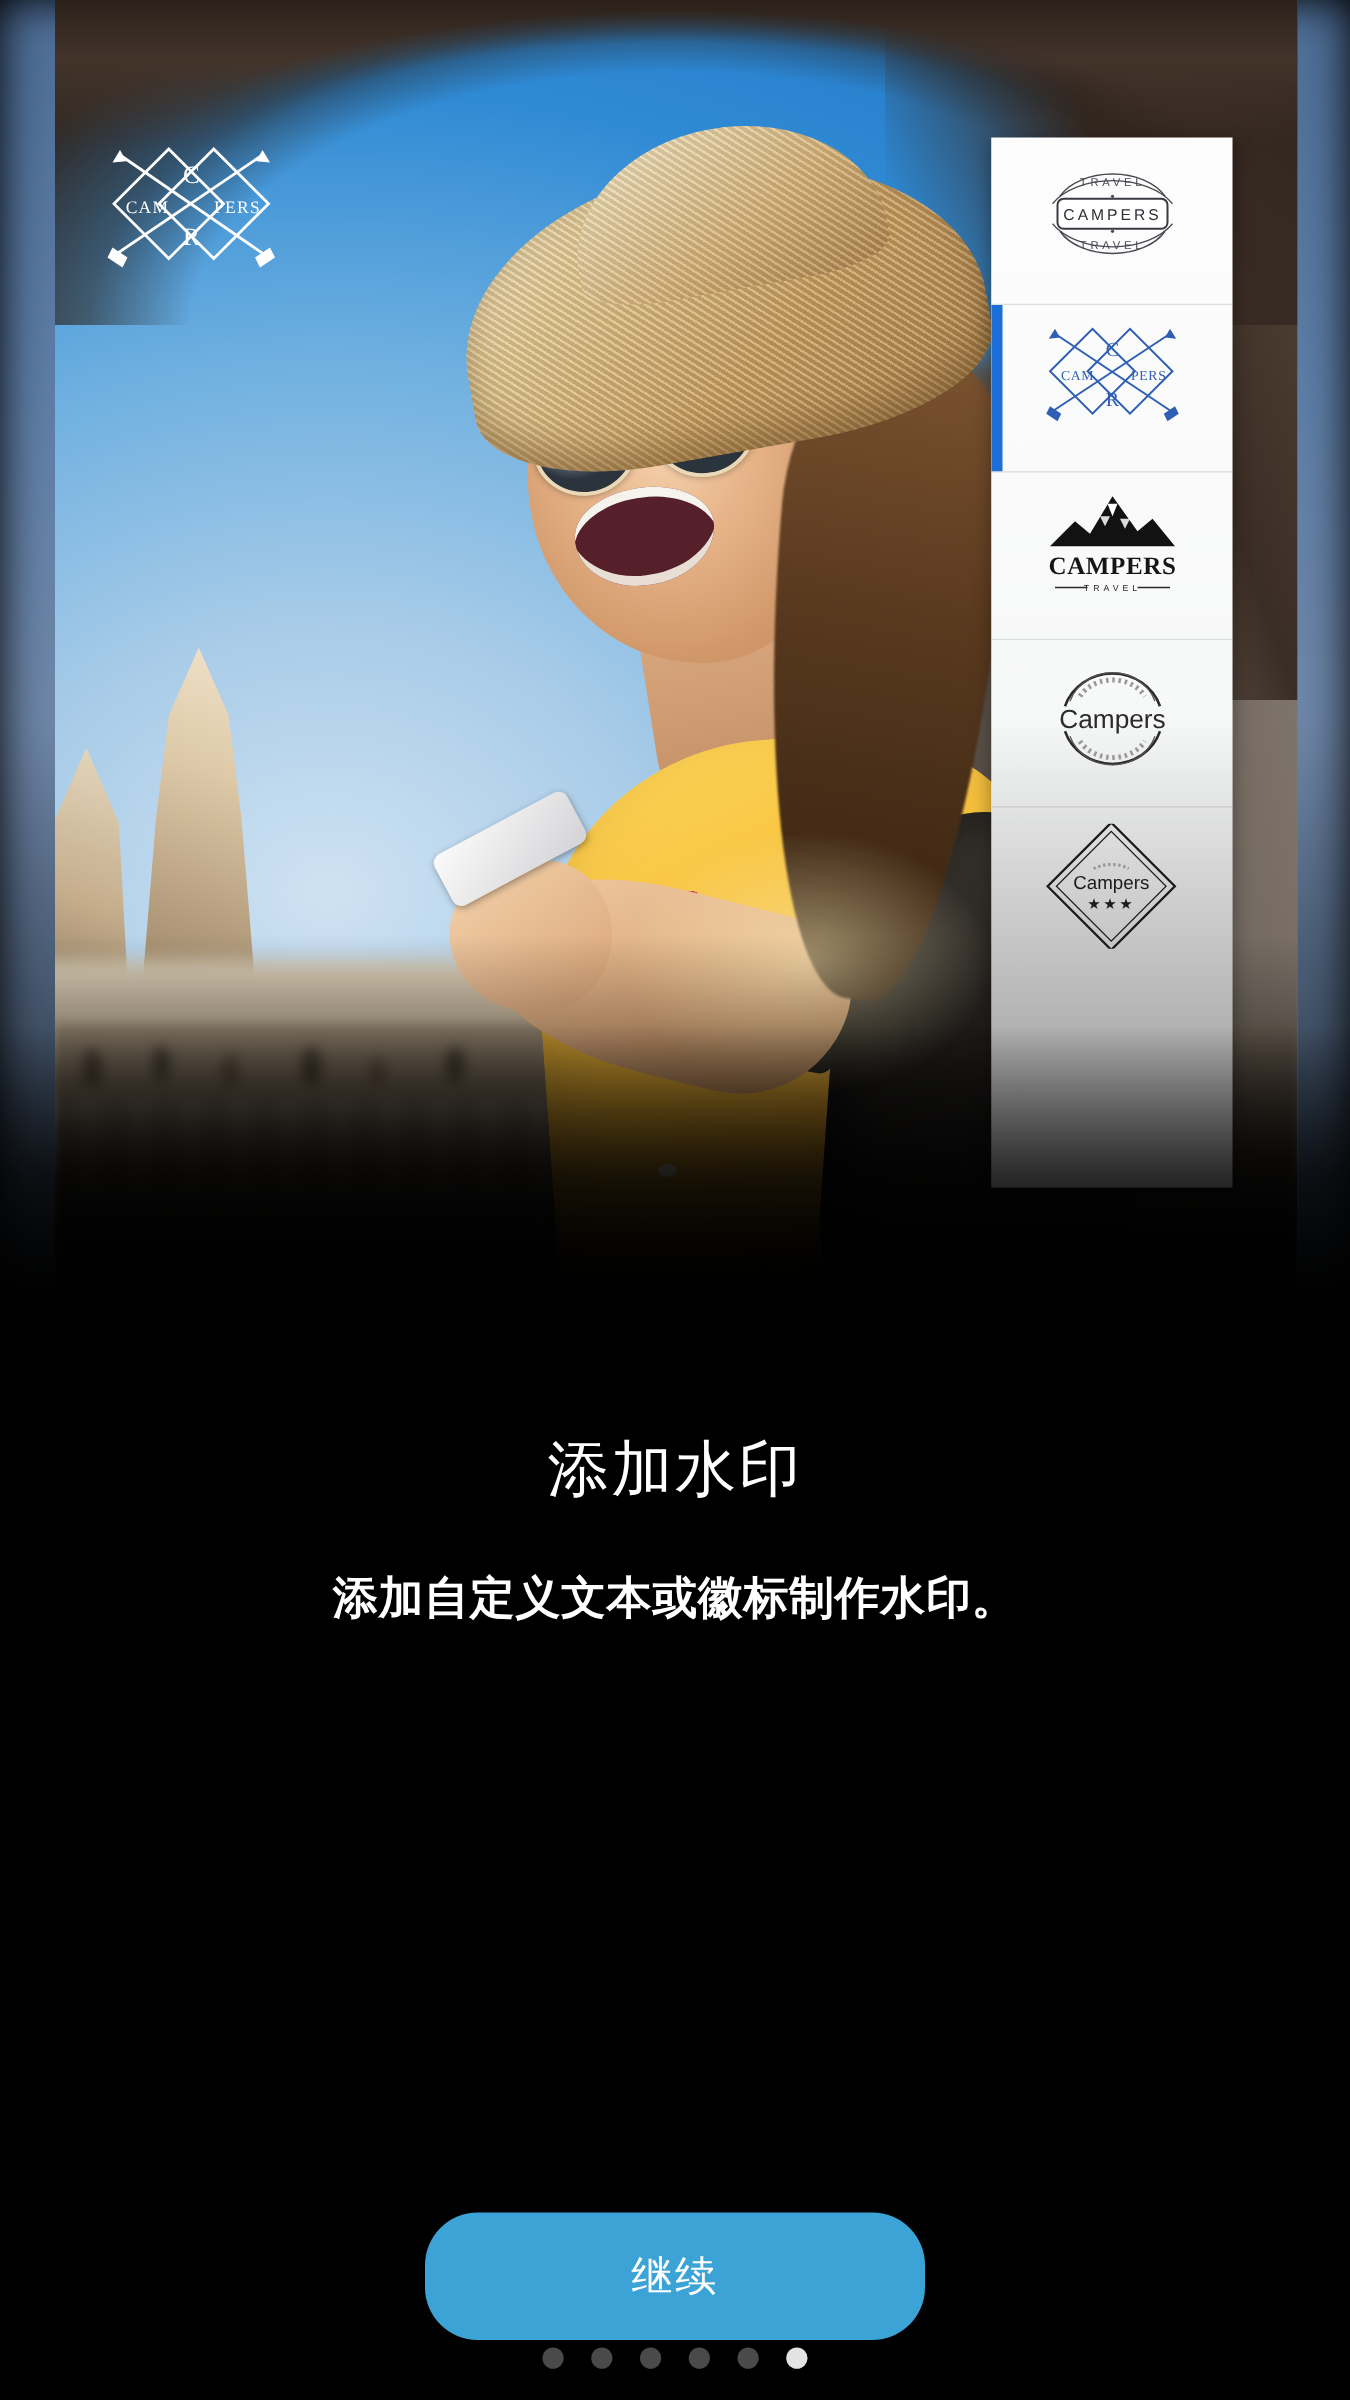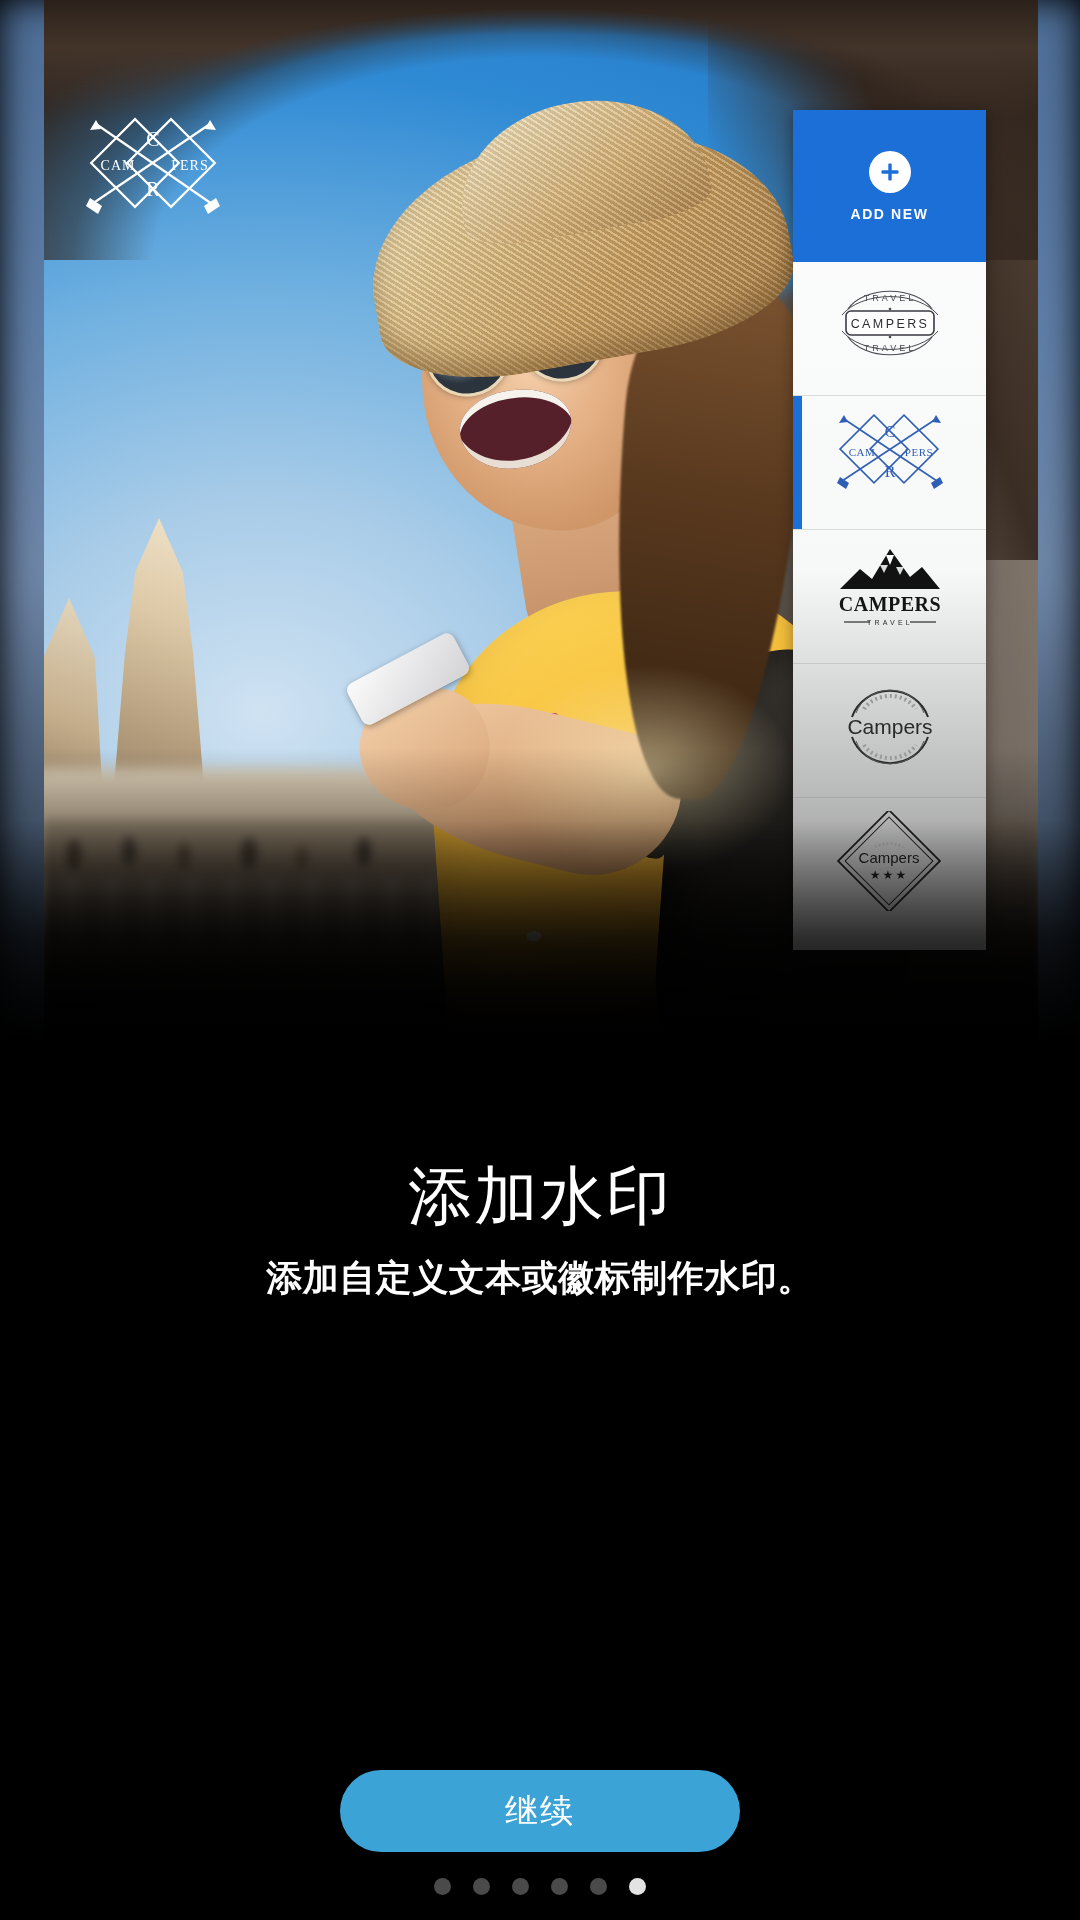--- a/index.html
+++ b/index.html
@@ -257,30 +257,30 @@
   }
   .wm-item.selected .sel-bar{display:block;}
 
   
   .thumb{width:150px;height:108px;display:flex;align-items:flex-start;justify-content:center;}
   .thumb svg{display:block;}
 
   
   .onboard-title{
     position:absolute;left:0;top:1110px;width:100%;
-    text-align:center;color:#fff;font-size:64px;font-weight:normal;letter-spacing:2px;
+    text-align:center;color:#fff;font-size:49px;font-weight:normal;letter-spacing:2px;
   }
   .onboard-sub{
     position:absolute;left:0;top:1218px;width:100%;
     text-align:center;color:#fff;font-size:36px;font-weight:bold;letter-spacing:.5px;
   }
 
   
   .cta{
-    position:absolute;left:340px;top:1770px;width:400px;height:82px;
+    position:absolute;left:340px;top:1770px;width:400px;height:102px;
     background:#3ba3d6;border:none;border-radius:42px;
     color:#fff;font-size:33px;letter-spacing:2px;
     font-family:"Liberation Sans","DejaVu Sans",sans-serif;
     cursor:pointer;
   }
 
   
   .dots{
     position:absolute;left:0;top:1878px;width:100%;
     display:flex;justify-content:center;align-items:center;gap:22px;
@@ -349,29 +349,20 @@
       </g>
       <text x="75" y="34" text-anchor="middle" fill="#ffffff" font-family="'Liberation Serif',serif" font-size="20">C</text>
       <text x="40" y="58" text-anchor="middle" fill="#ffffff" font-family="'Liberation Serif',serif" font-size="14" letter-spacing="1">CAM</text>
       <text x="112" y="58" text-anchor="middle" fill="#ffffff" font-family="'Liberation Serif',serif" font-size="14" letter-spacing="1">PERS</text>
       <text x="75" y="84" text-anchor="middle" fill="#ffffff" font-family="'Liberation Serif',serif" font-size="20">R</text>
     </svg>
   </div>
 
   <div class="wm-panel">
 
-    <div class="wm-addnew">
-      <span class="addnew-circle">
-        <svg width="24" height="24" viewBox="0 0 24 24">
-          <rect x="10.3" y="3.5" width="3.4" height="17" rx="1" fill="#1d6fd8"></rect>
-          <rect x="3.5" y="10.3" width="17" height="3.4" rx="1" fill="#1d6fd8"></rect>
-        </svg>
-      </span>
-      <span class="addnew-label">ADD NEW</span>
-    </div>
 
     <div class="wm-list">
 
       <div class="wm-item">
 
         <span class="thumb">
           <svg width="140" height="96" viewBox="0 0 140 96">
             <path d="M28 34 A46 30 0 0 1 112 34" fill="none" stroke="#4a4a52" stroke-width="1.2"></path>
             <path d="M22 40 A54 34 0 0 1 118 40" fill="none" stroke="#4a4a52" stroke-width="1"></path>
             <path d="M28 62 A46 30 0 0 0 112 62" fill="none" stroke="#4a4a52" stroke-width="1.2"></path>

